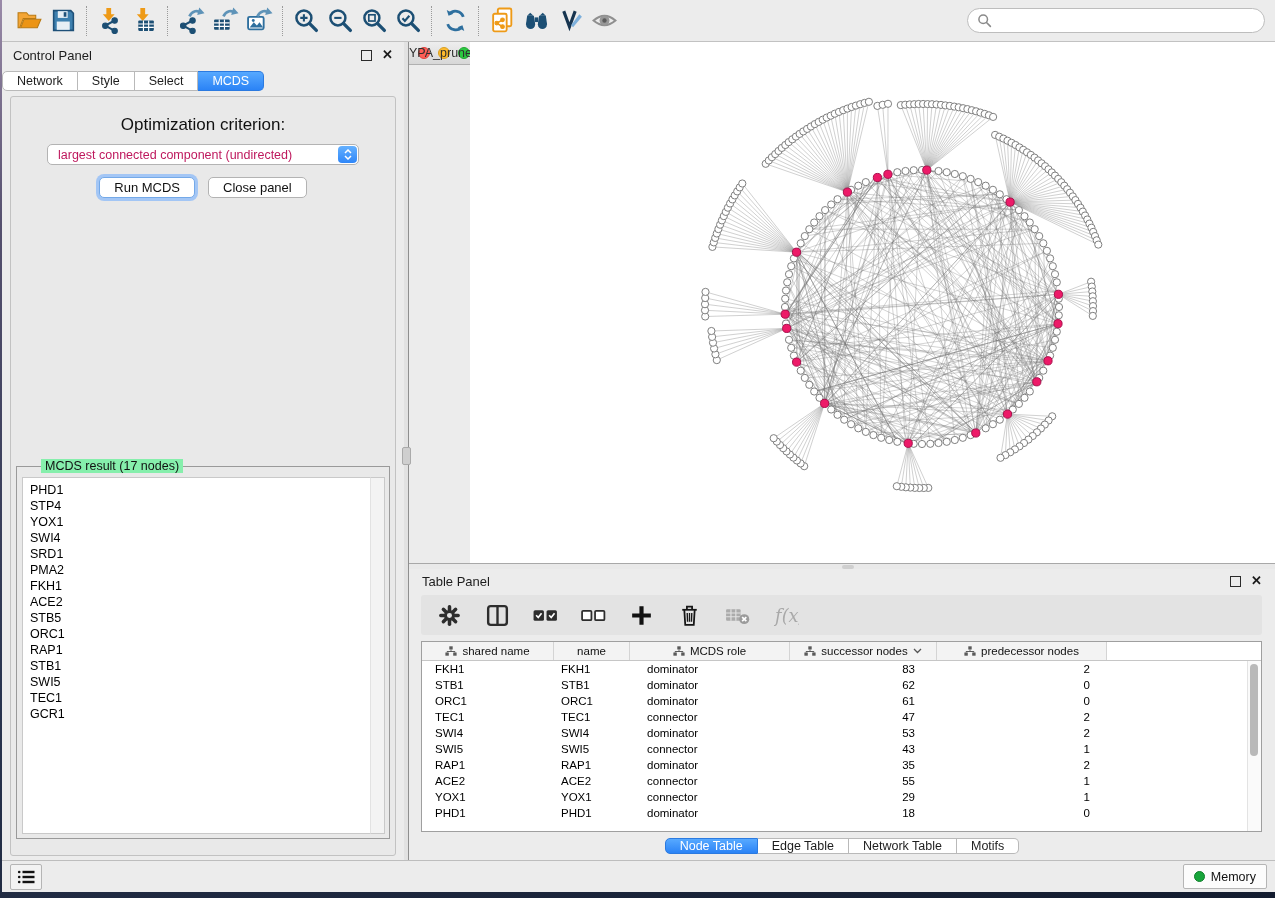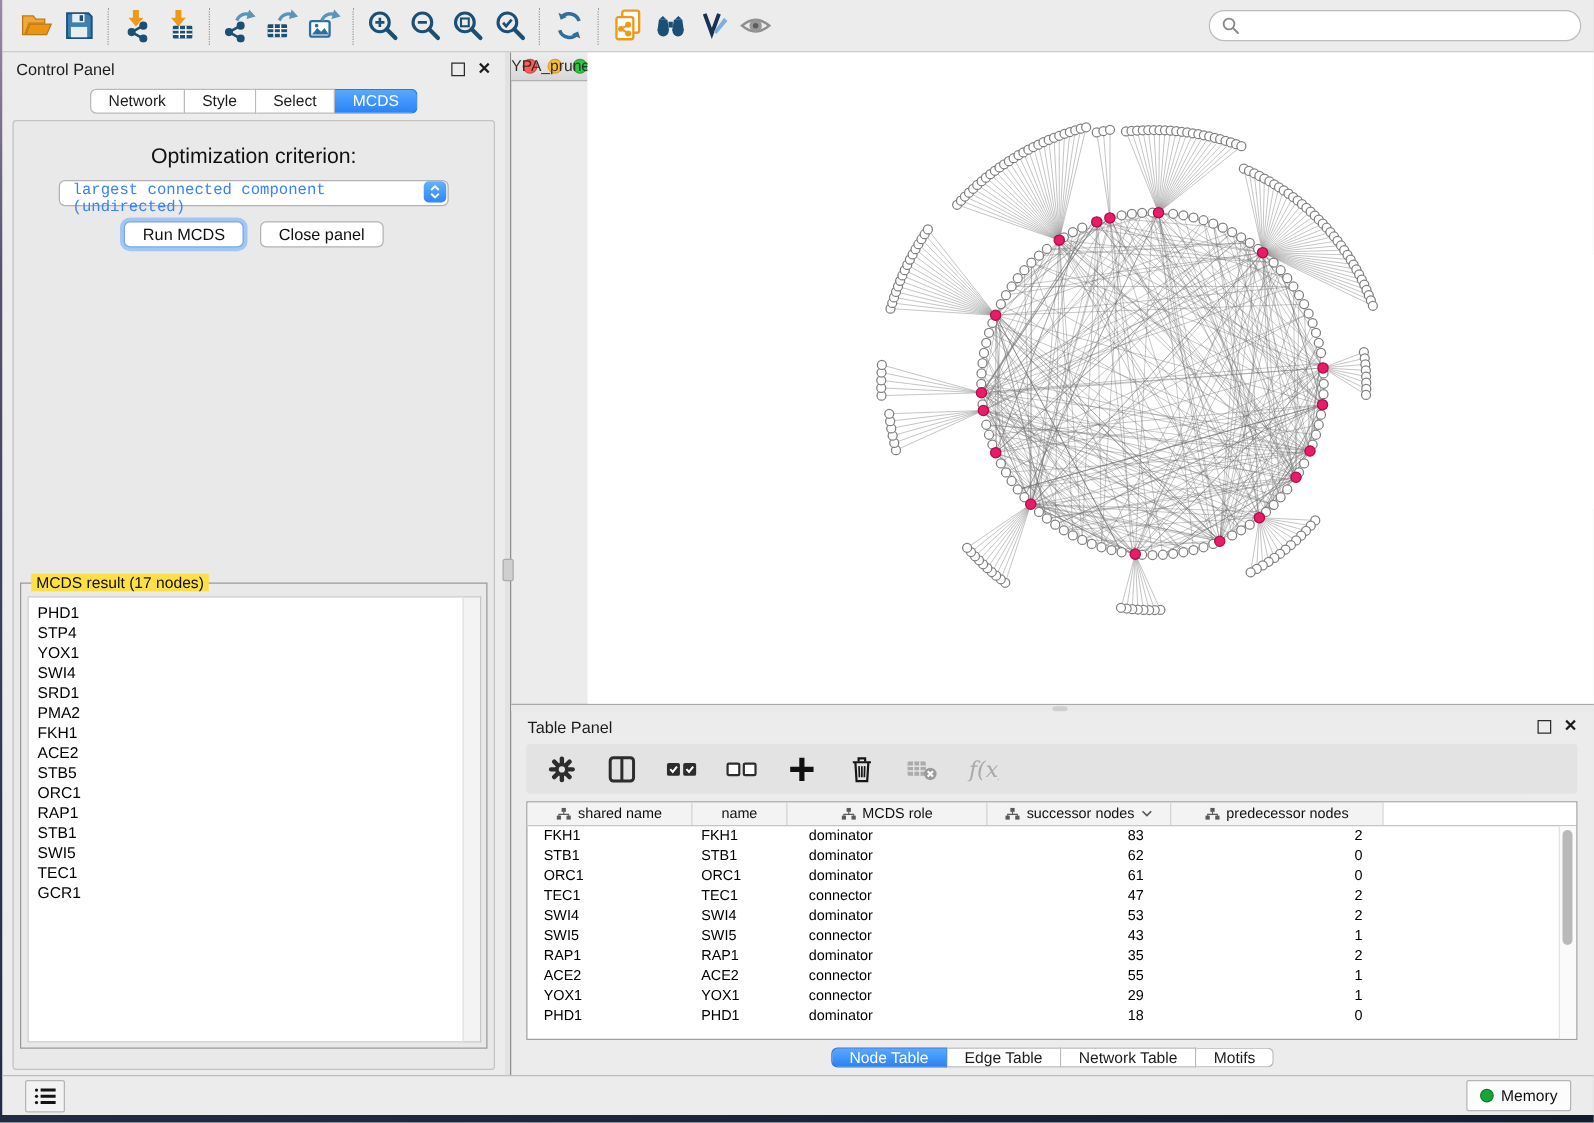--- a/index.html
+++ b/index.html
@@ -19,34 +19,34 @@
 
   
   .workspace{flex:1;display:flex;min-height:0;}
 
   
   .control-panel{width:402px;flex:none;display:flex;flex-direction:column;background:#ececec;min-height:0;}
   .cp-header{height:26px;flex:none;display:flex;align-items:center;padding:0 11px;font-size:13px;color:#1d1d1d;}
   .win-btns{margin-left:auto;display:flex;align-items:center;gap:10px;}
   .win-float{width:9px;height:9px;border:1.6px solid #2b2b2b;display:inline-block;}
   .win-close{font-size:13px;font-weight:bold;color:#1a1a1a;line-height:10px;}
-  .cp-tabs{display:flex;justify-content:center;flex:none;height:20px;margin-top:3px;}
+  .cp-tabs{display:flex;flex:none;height:20px;margin-top:3px;}
   .seg{font-size:12.5px;padding:0 14px;background:#fff;border:1px solid #b9b9b9;border-left:none;color:#1d1d1d;display:flex;align-items:center;}
   .seg:first-child{border-left:1px solid #b9b9b9;border-radius:5px 0 0 5px;}
   .seg:last-child{border-radius:0 5px 5px 0;}
   .seg.active{background:linear-gradient(#57a9ff,#2b83f6);border-color:#2b7ae0;color:#fff;}
   .cp-body{margin:5px 8px 4px;border:1px solid #c2c2c2;border-radius:3px;background:#e9e9e9;flex:1;display:flex;flex-direction:column;align-items:center;padding-top:18px;min-height:0;}
   .opt-label{font-size:17px;color:#111;margin-bottom:9px;}
-  .dropdown{width:312px;height:21px;background:#fff;border:1px solid #b3b3b3;border-radius:5px;display:flex;font-size:12.5px;color:#3b82f6;padding-left:10px;box-sizing:border-box;font-family:Liberation Mono, monospace;}
+  .dropdown{width:312px;height:21px;background:#fff;border:1px solid #b3b3b3;border-radius:5px;display:flex;align-items:center;font-size:12.5px;color:#be185d;padding-left:10px;box-sizing:border-box;}
   .dd-stepper{margin-left:auto;margin-right:1px;width:19px;height:17px;border-radius:4px;background:linear-gradient(#64b1ff,#2f86f8);display:flex;flex-direction:column;align-items:center;justify-content:center;gap:1px;}
   .btn-row{margin-top:12px;display:flex;gap:13px;}
   .btn{height:21px;padding:0 14px;background:#fff;border:1px solid #b3b3b3;border-radius:5px;font-size:13px;color:#111;}
   .btn.focused{border-color:#74a9e8;box-shadow:0 0 0 3px rgba(105,170,255,.55);}
   .mcds-group{margin:0 5px 16px;align-self:stretch;height:371px;border:1px solid #9a9a9a;position:relative;margin-top:auto;flex:none;}
-  .mcds-legend{position:absolute;top:-8px;left:8px;background:#fde047;padding:0 4px;font-size:12.5px;color:#111;}
+  .mcds-legend{position:absolute;top:-8px;left:24px;background:#86efac;padding:0 4px;font-size:12.5px;color:#111;}
   .mcds-list{position:absolute;left:5px;right:4px;top:10px;bottom:4px;background:#fff;border:1px solid #c9c9c9;overflow:hidden;font-size:12.5px;line-height:16px;color:#000;padding:4px 0 0 7px;}
   .mcds-scroll{position:absolute;top:10px;bottom:4px;right:4px;width:15px;background:#f3f3f3;border:1px solid #c9c9c9;border-left:1px solid #e2e2e2;box-sizing:border-box;}
 
   
   .v-divider{width:4px;flex:none;background:#e2e2e2;border-right:1px solid #8f8f8f;position:relative;}
   .v-grip{position:absolute;top:405px;left:-2px;width:7px;height:16px;background:#cfcfcf;border:1px solid #aaa;border-radius:2px;}
   .h-divider{height:5px;flex:none;background:#e9e9e9;position:relative;}
   .h-grip{position:absolute;left:50%;top:1px;width:12px;height:4px;background:#cfcfcf;border-radius:2px;}
 
   
@@ -73,21 +73,21 @@
   .col-0{width:132px;padding-left:13px;}
   .col-1{width:76px;padding-left:7px;}
   .col-2{width:160px;padding-left:17px;}
   .col-3{width:147px;text-align:right;padding-right:22px;}
   .col-4{width:170px;text-align:right;padding-right:17px;}
   .t-scroll{position:absolute;top:19px;right:0;bottom:0;width:13px;background:#fafafa;border-left:1px solid #e3e3e3;}
   .t-thumb{position:absolute;top:3px;left:2px;width:8px;height:92px;background:#b9b9b9;border-radius:4px;}
   .tp-tabs{height:28px;flex:none;display:flex;justify-content:center;align-items:center;}
 
   
-  .status-bar{height:31px;flex:none;border-top:1px solid #bdbdbd;display:flex;align-items:center;padding:0 18px;background:#ececec;}
+  .status-bar{height:31px;flex:none;border-top:1px solid #bdbdbd;display:flex;align-items:center;padding:0 8px;background:#ececec;}
   .list-btn{width:30px;height:24px;border:1px solid #b5b5b5;border-radius:2px;background:#f3f3f3;display:flex;align-items:center;justify-content:center;}
   .memory-btn{margin-left:auto;height:23px;border:1px solid #b5b5b5;border-radius:2px;background:#fcfcfc;display:flex;align-items:center;gap:6px;padding:0 10px;font-size:12.5px;color:#111;}
   .mem-dot{width:11px;height:11px;border-radius:50%;background:#17a53b;border:1px solid #0e7f2a;box-sizing:border-box;}
 </style>
 </head>
 <body>
 
 <div class="app">
 
   <div class="toolbar">

